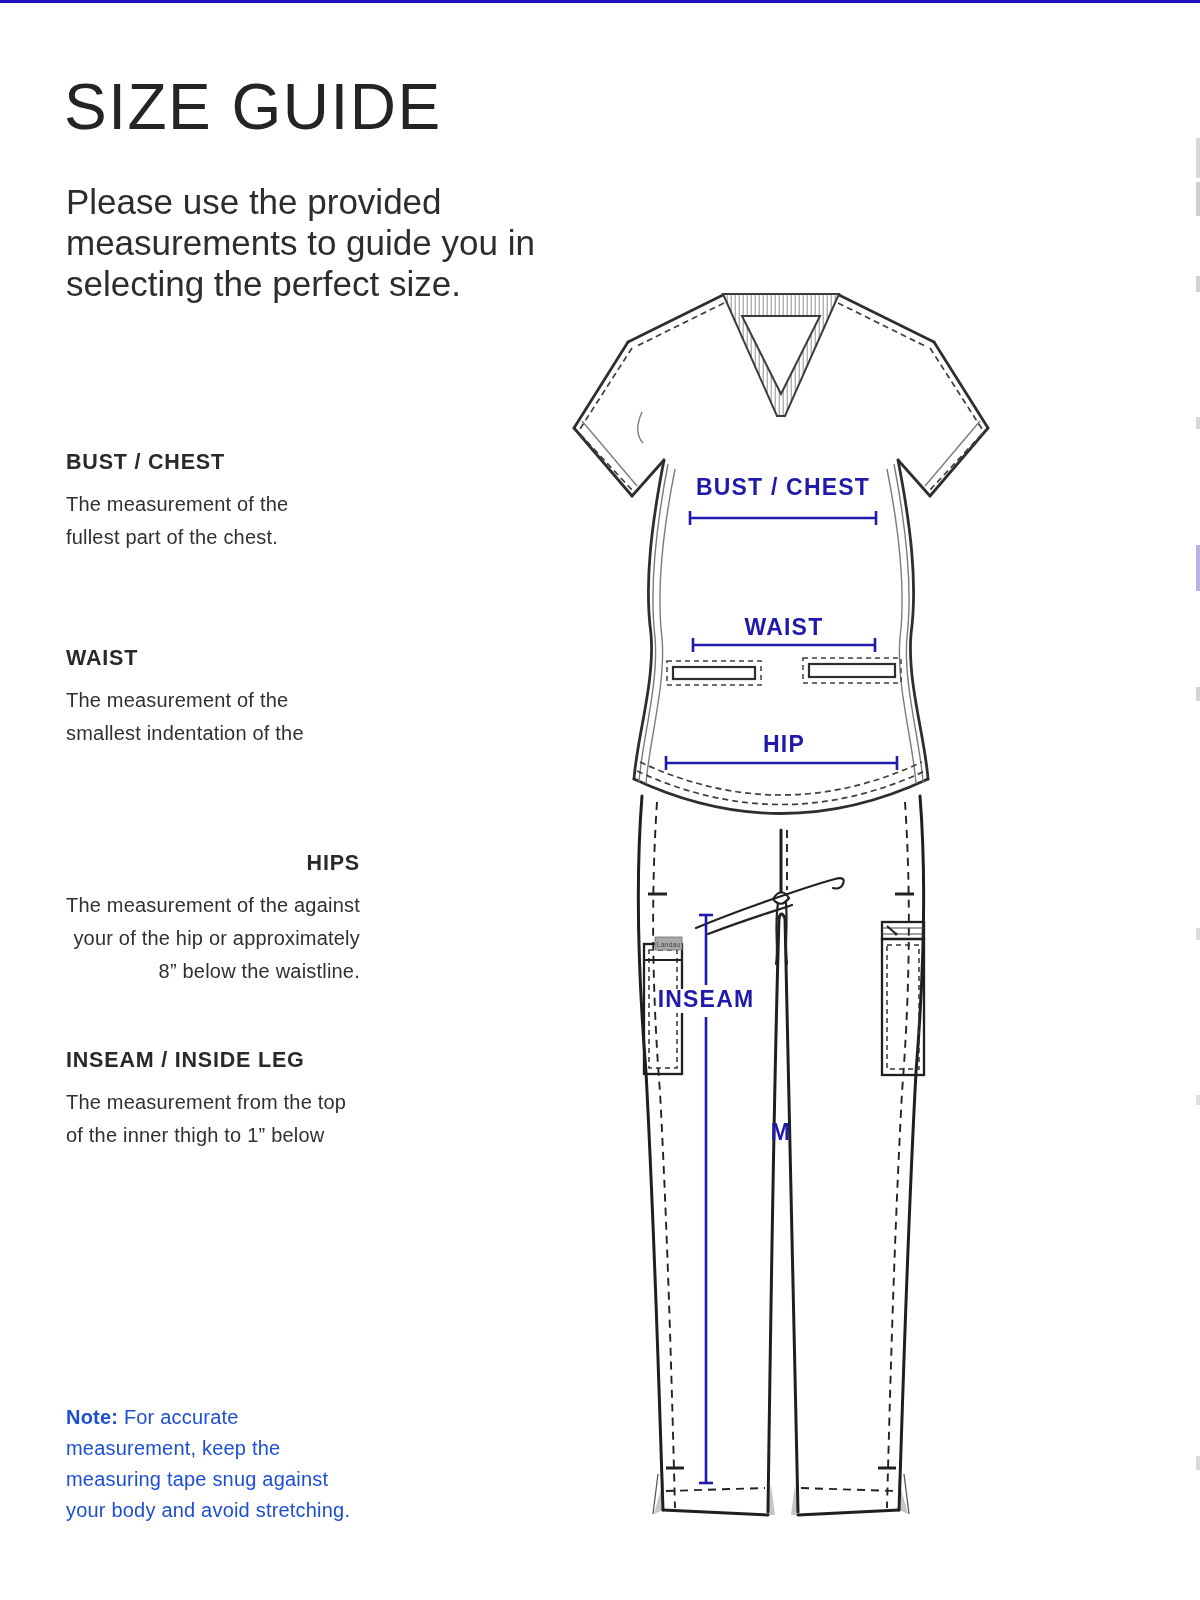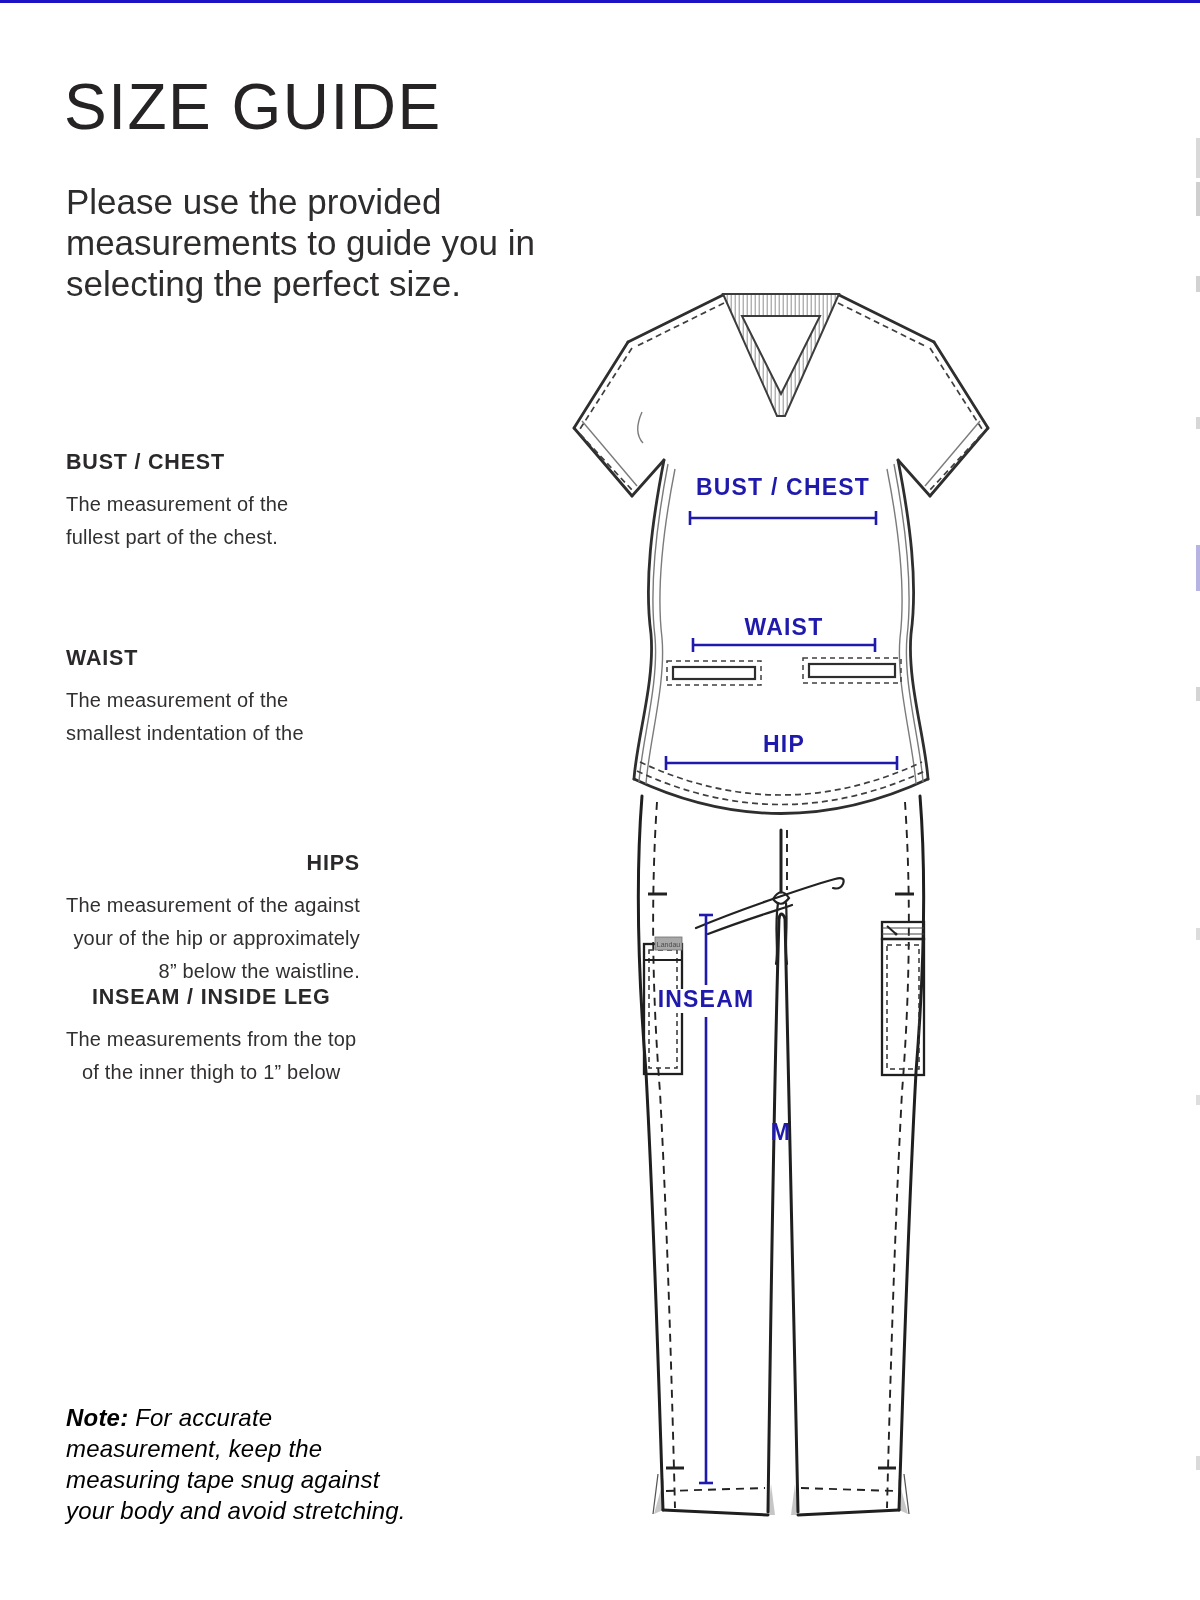--- a/index.html
+++ b/index.html
@@ -11,22 +11,22 @@
   .page-title{
     position:absolute;left:64px;top:70px;margin:0;
     font-size:64px;font-weight:normal;letter-spacing:1.5px;color:#262324;
   }
   .intro{position:absolute;left:66px;top:181px;font-size:35px;line-height:41px;color:#2e2c2d;}
   .measure-def{position:absolute;left:66px;}
   .measure-def h3{
     margin:0 0 13px 0;font-size:21.5px;font-weight:bold;letter-spacing:0.8px;color:#2a282a;
   }
   .measure-def .body div{font-size:20px;line-height:33px;letter-spacing:0.2px;color:#312f30;}
-  .s1{top:450px;} .s2{top:646px;} .s3{top:851px;text-align:right;} .s4{top:985px;text-align:center;}
-  .note{position:absolute;left:66px;top:1402px;margin:0;font-size:24px;line-height:31px;letter-spacing:0.2px;color:#000000;font-style:italic;}
+  .s1{top:450px;} .s2{top:646px;} .s3{top:851px;text-align:right;} .s4{top:1048px;}
+  .note{position:absolute;left:66px;top:1402px;margin:0;font-size:20px;line-height:31px;letter-spacing:0.2px;color:#1d4ed8;}
   .note b{font-weight:bold;}
   .diagram{position:absolute;left:538px;top:282px;width:456px;height:1245px;}
   .ann-text{fill:#1f1aac;font-weight:bold;font-size:23px;letter-spacing:1.2px;text-anchor:middle;font-family:"Liberation Sans",sans-serif;}
   .ann-line{stroke:#1f1aac;stroke-width:2.6;fill:none;}
   .edge-mark{position:absolute;right:0;width:4px;}
 </style>
 </head>
 <body>
 
 <div class="top-rule"></div>
@@ -60,21 +60,21 @@
   <div class="body">
     <div>The measurement of the against</div>
     <div>your of the hip or approximately</div>
     <div>8” below the waistline.</div>
   </div>
 </section>
 
 <section class="measure-def s4">
   <h3>INSEAM / INSIDE LEG</h3>
   <div class="body">
-    <div>The measurements from the top</div>
+    <div>The measurement from the top</div>
     <div>of the inner thigh to 1” below</div>
   </div>
 </section>
 
 <p class="note">
   <b>Note:</b>
   <span>For accurate</span><br>
   <span>measurement, keep the</span><br>
   <span>measuring tape snug against</span><br>
   <span>your body and avoid stretching.</span>

